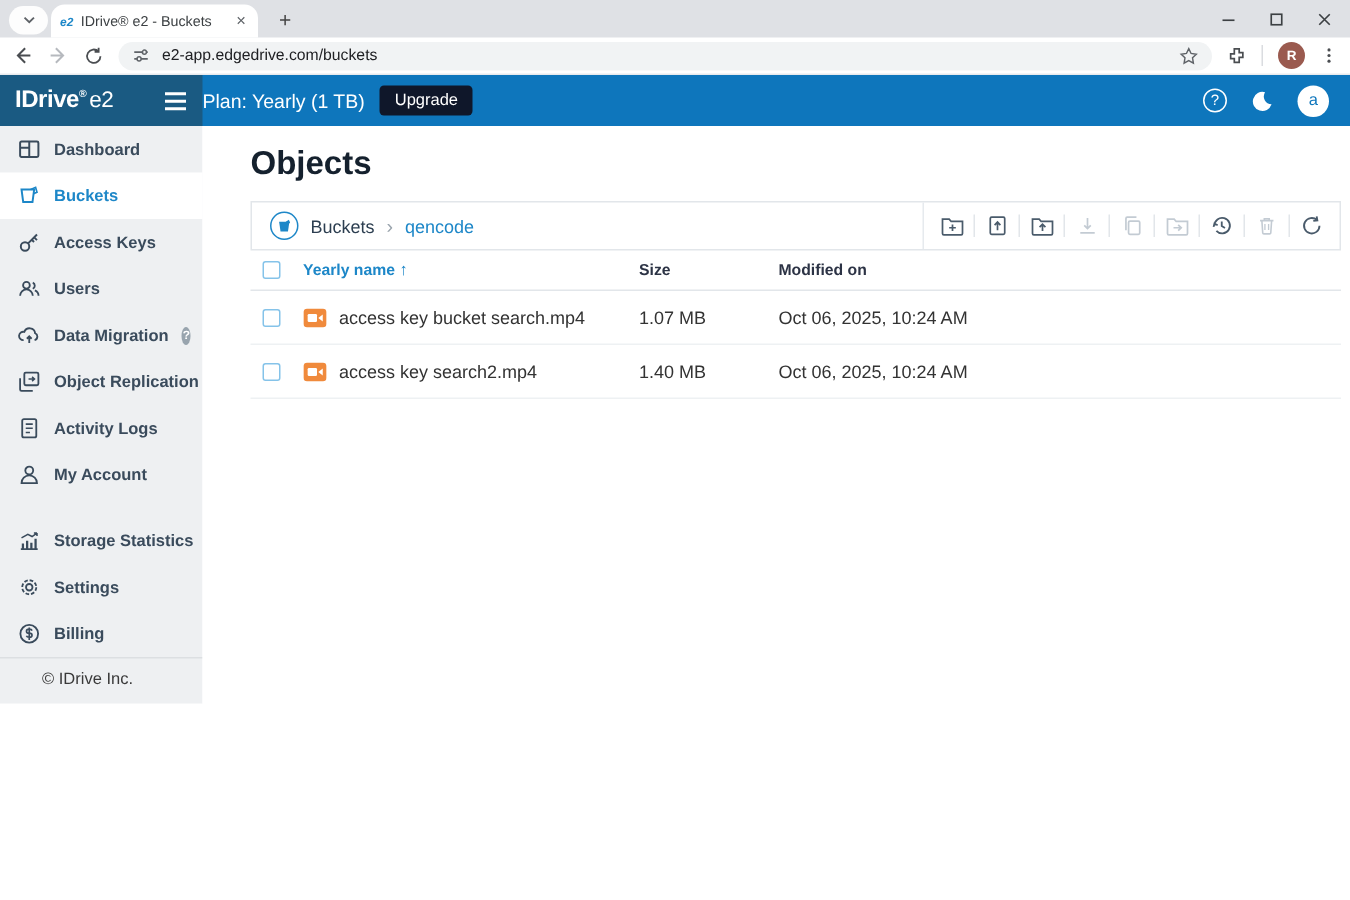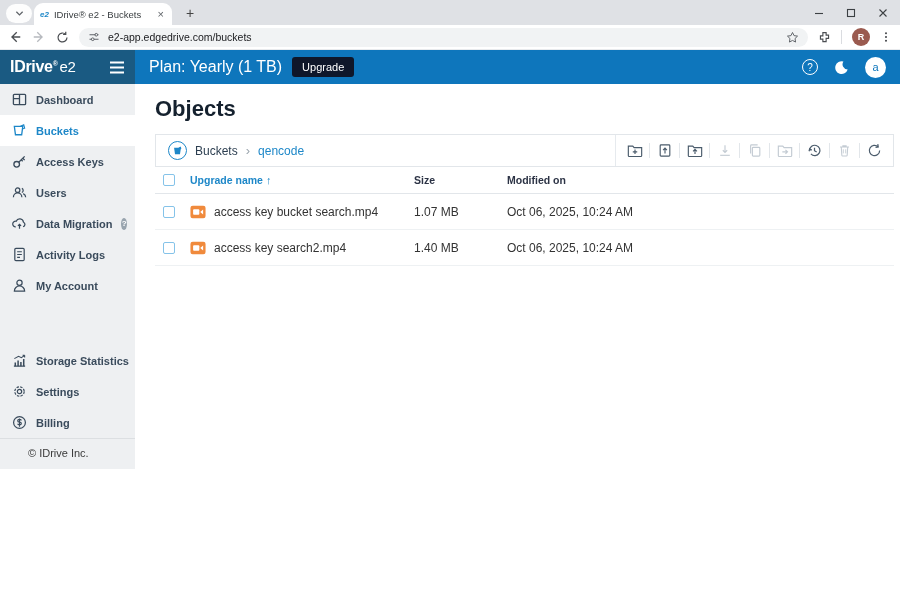--- a/index.html
+++ b/index.html
@@ -25,40 +25,40 @@
   .avatar-r { width:18px; height:18px; border-radius:50%; background:#9a5a4f; color:#fff; font-size:9px; font-weight:bold; display:flex; align-items:center; justify-content:center; }
   .chrome-div { width:1px; height:14px; background:#dadce0; }
 
   
   .appheader { height:34px; background:#0e76bc; display:flex; align-items:center; color:#fff; }
   .logo-area { width:135px; height:34px; background:#1a5a82; display:flex; align-items:center; padding:0 10px; flex-shrink:0; }
   .logo-text { font-size:16px; font-weight:bold; letter-spacing:-0.3px; }
   .logo-reg { font-size:7px; vertical-align:super; }
   .logo-e2 { font-size:15px; font-weight:normal; margin-left:2px; }
   .hamburger { margin-left:auto; }
-  .plan-label { font-size:16px; margin-left:14px; }
+  .plan-label { font-size:13px; margin-left:0; }
   .upgrade-btn { background:#0f172a; border:none; color:#fff; font-size:11px; padding:4px 10px; border-radius:3px; margin-left:10px; font-family:inherit; cursor:pointer; }
   .hdr-right { margin-left:auto; display:flex; align-items:center; gap:16px; padding-right:14px; }
   .hdr-help { width:16px; height:16px; border:1.3px solid #fff; border-radius:50%; font-size:10px; display:flex; align-items:center; justify-content:center; }
   .hdr-avatar { width:21px; height:21px; background:#fff; color:#0e76bc; border-radius:50%; font-size:11px; display:flex; align-items:center; justify-content:center; }
 
   
   .content { display:flex; height:385px;justify-content:flex-end; }
   .sidebar { width:135px; background:#eef0f2; display:flex; flex-direction:column; flex-shrink:0; }
   .side-item { height:31px; display:flex; align-items:center; gap:9px; padding:0 8px 0 12px; font-size:11px; font-weight:bold; color:#3a4b5c; cursor:pointer; }
   .side-item .lbl { white-space:nowrap; }
   .side-item.active { background:#fff; color:#1d87c8; }
   .side-item svg { flex-shrink:0; }
   .help-dot { margin-left:auto; width:12px; height:12px; border-radius:50%; background:#98a4ae; color:#fff; font-size:8px; font-weight:bold; display:flex; align-items:center; justify-content:center; }
   .new-badge { background:#1d87c8; color:#fff; font-size:7px; font-weight:bold; padding:2px 4px; border-radius:7px; letter-spacing:0.3px; }
   .side-bottom { margin-top:auto; }
   .copyright { border-top:1px solid #dcdfe2; font-size:11px; font-weight:normal; color:#3a3a3a; padding:8px 28px 10px; }
 
   
-  .main { flex:1; background:#fff; padding:0 6px 0 20px; display:flex; flex-direction:column; }
+  .main { flex:1; background:#fff; padding:0 6px 0 32px; display:flex; flex-direction:column; }
   .main-top { display:flex; align-items:center; margin-top:12px; }
   .page-title { font-size:22px; font-weight:bold; color:#15212e; }
   .search-box { margin-left:auto; width:182px; height:26px; border:1px solid #c9ced4; border-radius:3px; display:flex; align-items:center; padding:0 8px; }
   .search-box input { border:none; outline:none; flex:1; font-size:11px; font-family:inherit; color:#333; min-width:0; }
   .search-box input::placeholder { color:#8a9096; }
 
   .crumb-bar { margin-top:12px; border:1px solid #e2e6ea; height:33px; display:flex; align-items:center; }
   .crumb-left { display:flex; align-items:center; gap:8px; padding:0 12px; }
   .crumb-circle { width:19px; height:19px; border:1px solid #1d87c8; border-radius:50%; display:flex; align-items:center; justify-content:center; }
   .crumb-root { font-size:12px; color:#2c3e50; }
@@ -192,20 +192,30 @@
     <div class="side-item">
       <svg width="15" height="15" viewBox="0 0 16 16">
           <path d="M4 11.5 a3 3 0 1 1 .5 -5.9 a4 4 0 0 1 7.7 1 a2.6 2.6 0 0 1 -.4 4.9" fill="none" stroke="currentColor" stroke-width="1.3"></path>
           <path d="M8 13.5 V9 M6.3 10.5 L8 8.8 L9.7 10.5" fill="none" stroke="currentColor" stroke-width="1.3"></path>
         </svg>
       <span class="lbl">Data Migration</span>
       <span class="help-dot">?</span>
     </div>
     <div class="side-item">
       <svg width="15" height="15" viewBox="0 0 16 16">
+          <rect x="4.5" y="1.5" width="10" height="9" rx="1" fill="none" stroke="currentColor" stroke-width="1.3"></rect>
+          <path d="M1.5 5.5 v8 a1 1 0 0 0 1 1 h8" fill="none" stroke="currentColor" stroke-width="1.3"></path>
+          <path d="M7.5 6 h4 M10 4.5 l1.7 1.5 L10 7.5" fill="none" stroke="currentColor" stroke-width="1.1"></path>
+        </svg>
+      <span class="lbl">Object Replication</span>
+      <span class="new-badge">NEW</span>
+      <span class="help-dot" style="margin-left:2px;">?</span>
+    </div>
+    <div class="side-item">
+      <svg width="15" height="15" viewBox="0 0 16 16">
           <rect x="3" y="1.5" width="10" height="13" rx="1.2" fill="none" stroke="currentColor" stroke-width="1.3"></rect>
           <path d="M5.5 5 h5 M5.5 8 h5 M5.5 11 h3" stroke="currentColor" stroke-width="1.2"></path>
         </svg>
       <span class="lbl">Activity Logs</span>
     </div>
     <div class="side-item">
       <svg width="15" height="15" viewBox="0 0 16 16">
           <circle cx="8" cy="5" r="2.8" fill="none" stroke="currentColor" stroke-width="1.3"></circle>
           <path d="M2.5 14 a5.5 5.5 0 0 1 11 0 z" fill="none" stroke="currentColor" stroke-width="1.3"></path>
         </svg>
@@ -317,21 +327,21 @@
           <svg width="15" height="15" viewBox="0 0 16 16">
               <path d="M13.5 8 a5.5 5.5 0 1 1 -1.7 -4 M11.5 1.3 L12 4.2 L9.1 4.6" fill="none" stroke="currentColor" stroke-width="1.3"></path>
             </svg>
         </span>
       </div>
     </div>
 
     <div class="grid-row table-head">
       <span class="checkbox"></span>
       <span class="th-name">
-        <span>Upgrade name</span>
+        <span>Yearly name</span>
         <span class="sort-arrow">↑</span>
       </span>
       <span>Size</span>
       <span>Modified on</span>
     </div>
 
     <div class="grid-row obj-row">
       <span class="checkbox"></span>
       <span class="name-cell">
         <svg class="video-ico" width="16" height="14" viewBox="0 0 18 15">

